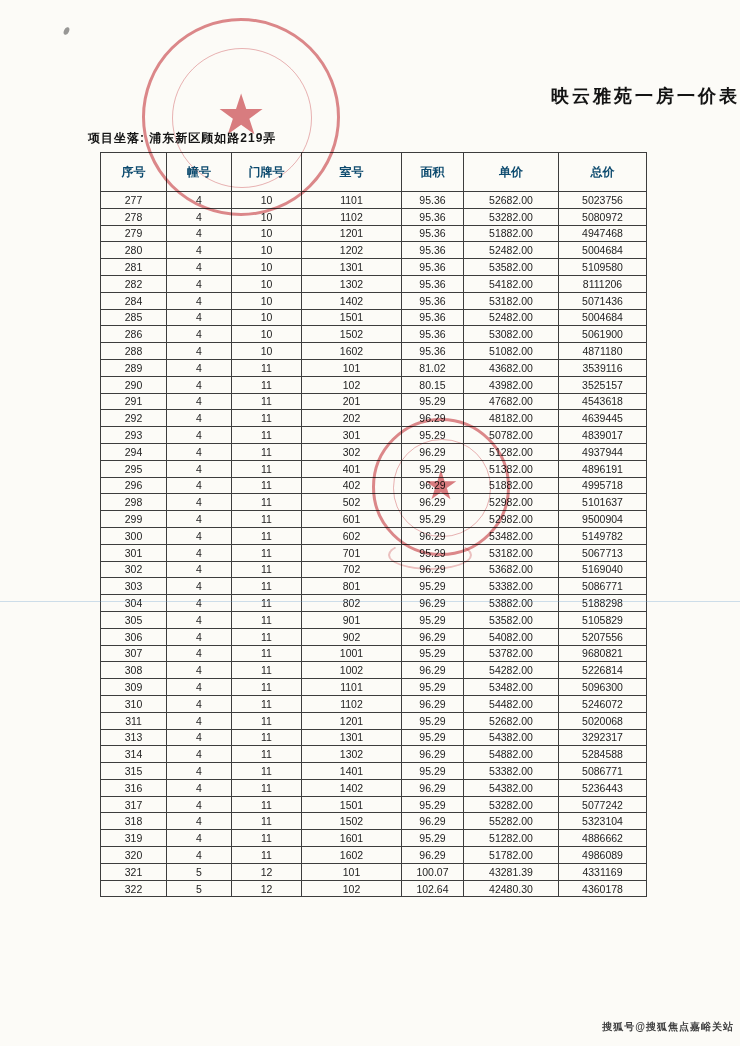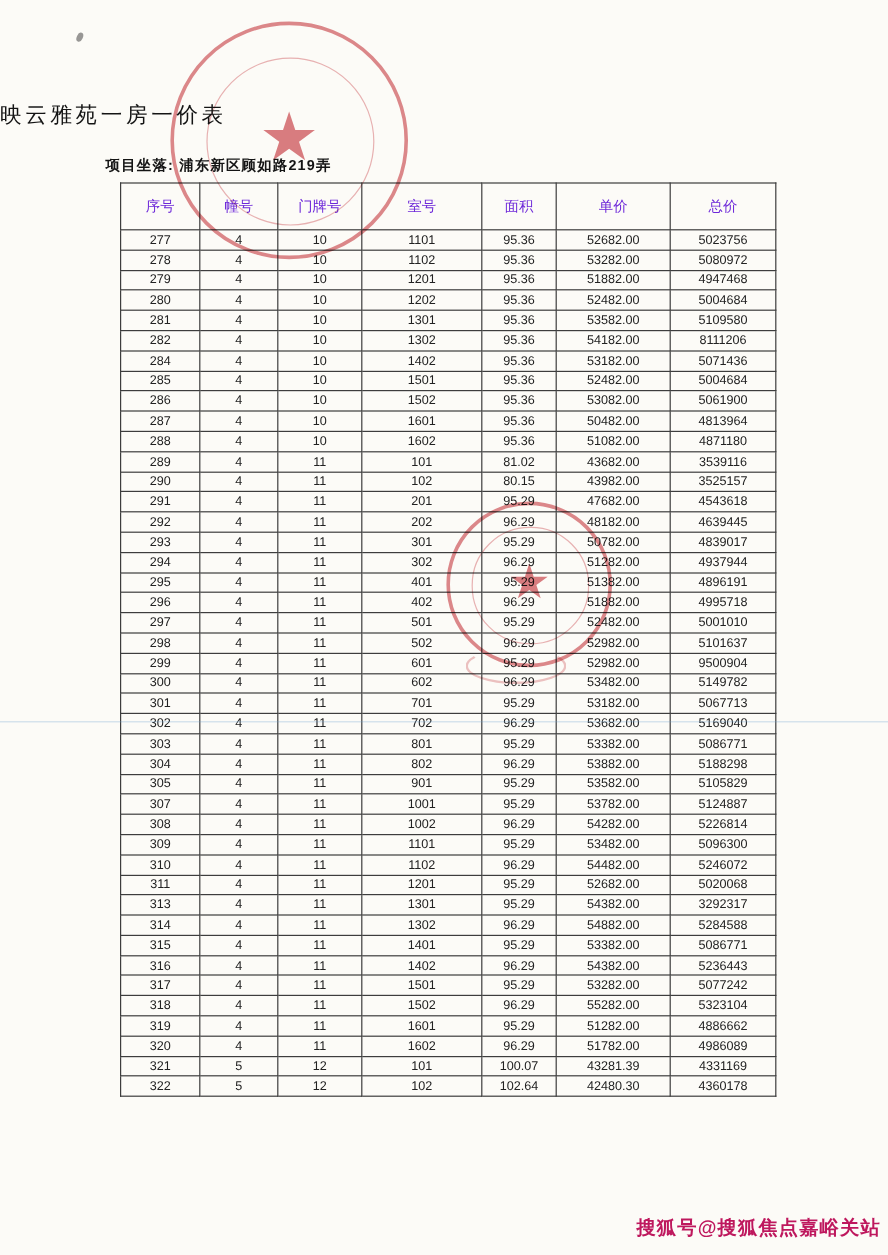--- a/index.html
+++ b/index.html
@@ -3,35 +3,35 @@
 <meta charset="utf-8">
 <style>
   html,body { margin:0; padding:0; }
   body { background:#d8d8d4; font-family:"Liberation Sans","DejaVu Sans",sans-serif; }
   .page {
     position:relative; width:740px; height:1046px; margin:0 auto;
     background:#fcfbf7; overflow:hidden; color:#1c1c1c;
   }
   .doc-title {
     position:absolute; top:84px; left:0; width:740px;
-    text-align:left; font-size:18px; font-weight:normal; letter-spacing:3px; color:#141414;
+    text-align:right; font-size:18px; font-weight:bold; letter-spacing:3px; color:#141414;
   }
   .location-line {
     position:absolute; top:130px; left:88px;
     font-size:12px; font-weight:bold; color:#141414; letter-spacing:1px;
   }
   table.price-table {
     position:absolute; top:152px; left:100px; width:546px;
     border-collapse:collapse; table-layout:fixed; background:transparent;
   }
   .price-table th, .price-table td {
     border:1px solid #3d3d3d; text-align:center; vertical-align:middle;
     padding:0; overflow:hidden; white-space:nowrap;
   }
-  .price-table th { height:38px; font-size:12px; font-weight:normal; color:#6d28d9; }
+  .price-table th { height:38px; font-size:12px; font-weight:bold; color:#0c4a6e; }
   .price-table td { height:15.8px; font-size:10.5px; color:#222; }
   
   .seal {
     position:absolute; border-radius:50%;
     border:3px solid rgba(195,40,48,0.55);
     mix-blend-mode:multiply; pointer-events:none;
   }
   .seal .seal-star {
     position:absolute; left:0; top:50%; width:100%;
     transform:translateY(-54%);
@@ -53,21 +53,21 @@
   .scan-line {
     position:absolute; left:0; top:601px; width:740px; height:1px;
     background:rgba(110,160,205,0.33); pointer-events:none;
   }
   .ink-speck {
     position:absolute; left:64px; top:27px; width:5px; height:8px;
     background:rgba(70,70,70,0.55); border-radius:50%; transform:rotate(25deg);
   }
   .watermark {
     position:absolute; right:6px; bottom:12px;
-    font-size:16px; font-weight:bold; color:#be185d; letter-spacing:1px;
+    font-size:10px; font-weight:bold; color:#404040; letter-spacing:1px;
     text-shadow:0 0 1px rgba(255,255,255,0.8);
   }
 </style>
 </head>
 <body>
 
 <div class="page">
 
   <span class="ink-speck"></span>
 
@@ -172,29 +172,20 @@
         <tr>
           <td>286</td>
           <td>4</td>
           <td>10</td>
           <td>1502</td>
           <td>95.36</td>
           <td>53082.00</td>
           <td>5061900</td>
         </tr>
         <tr>
-          <td>287</td>
-          <td>4</td>
-          <td>10</td>
-          <td>1601</td>
-          <td>95.36</td>
-          <td>50482.00</td>
-          <td>4813964</td>
-        </tr>
-        <tr>
           <td>288</td>
           <td>4</td>
           <td>10</td>
           <td>1602</td>
           <td>95.36</td>
           <td>51082.00</td>
           <td>4871180</td>
         </tr>
         <tr>
           <td>289</td>
@@ -262,29 +253,20 @@
         <tr>
           <td>296</td>
           <td>4</td>
           <td>11</td>
           <td>402</td>
           <td>96.29</td>
           <td>51882.00</td>
           <td>4995718</td>
         </tr>
         <tr>
-          <td>297</td>
-          <td>4</td>
-          <td>11</td>
-          <td>501</td>
-          <td>95.29</td>
-          <td>52482.00</td>
-          <td>5001010</td>
-        </tr>
-        <tr>
           <td>298</td>
           <td>4</td>
           <td>11</td>
           <td>502</td>
           <td>96.29</td>
           <td>52982.00</td>
           <td>5101637</td>
         </tr>
         <tr>
           <td>299</td>
@@ -343,27 +325,36 @@
         <tr>
           <td>305</td>
           <td>4</td>
           <td>11</td>
           <td>901</td>
           <td>95.29</td>
           <td>53582.00</td>
           <td>5105829</td>
         </tr>
         <tr>
+          <td>306</td>
+          <td>4</td>
+          <td>11</td>
+          <td>902</td>
+          <td>96.29</td>
+          <td>54082.00</td>
+          <td>5207556</td>
+        </tr>
+        <tr>
           <td>307</td>
           <td>4</td>
           <td>11</td>
           <td>1001</td>
           <td>95.29</td>
           <td>53782.00</td>
-          <td>5124887</td>
+          <td>9680821</td>
         </tr>
         <tr>
           <td>308</td>
           <td>4</td>
           <td>11</td>
           <td>1002</td>
           <td>96.29</td>
           <td>54282.00</td>
           <td>5226814</td>
         </tr>

